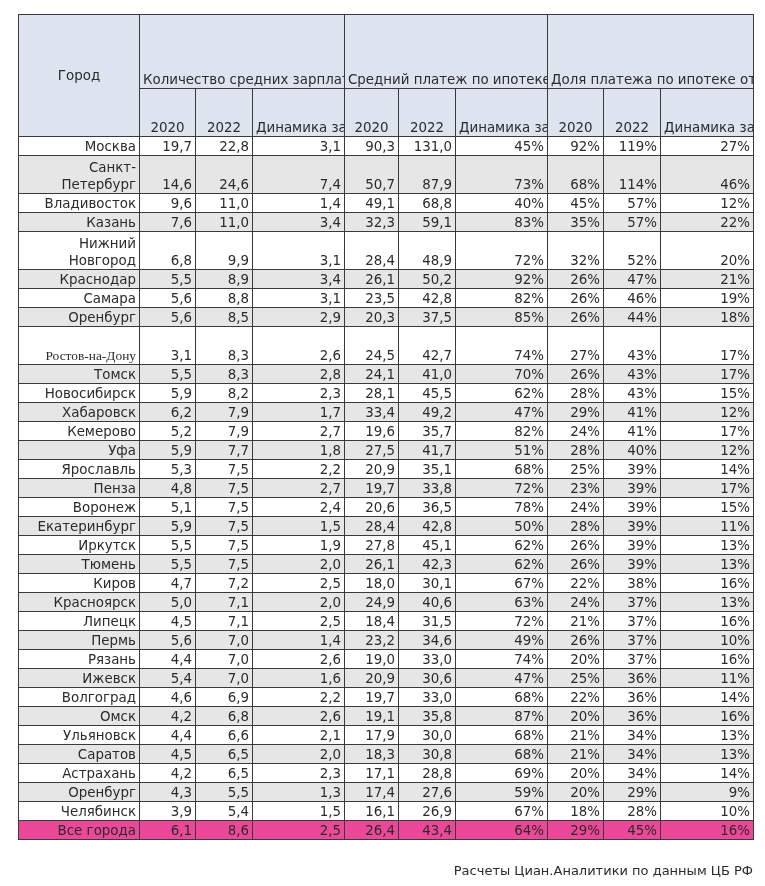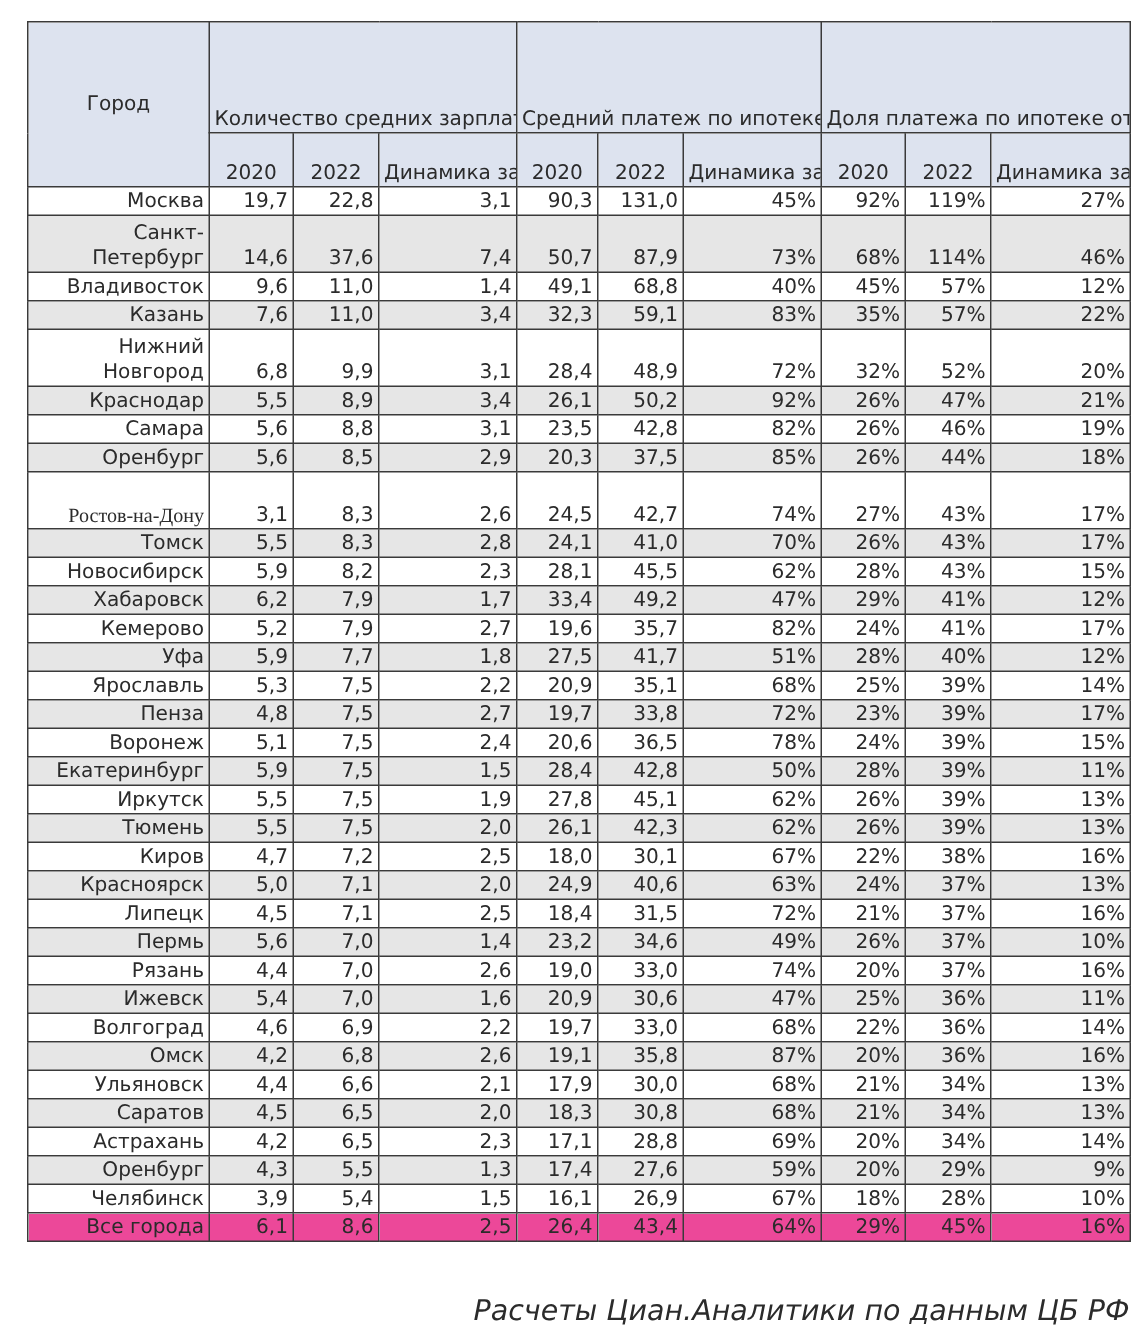--- a/index.html
+++ b/index.html
@@ -12,21 +12,21 @@
   table.t thead th { background: #dde3ef; color: #2b2b2b; }
   th.grp { vertical-align: bottom; text-align: center; white-space: normal; line-height: 18px; padding-bottom: 0; }
   th.city-h { vertical-align: middle; text-align: center; padding-top: 44px; margin-left: 20px; }
   th.sub { vertical-align: bottom; text-align: center; line-height: 18px; white-space: normal; }
   th.sub.dyn { text-align: right; }
   td { text-align: right; vertical-align: bottom; height: 18px; }
   td.city { white-space: normal; line-height: 19px; }
   tr.alt td { background: #e6e6e6; }
   tr.total td { background: #ec4899; }
   tr.two td { height: 37px; }
-  .note { position: absolute; right: 12px; top: 863px; font-size: 19px; font-style: italic;
+  .note { position: absolute; right: 12px; top: 863px; font-size: 13px; 
           color: #2b2b2b; font-family: "DejaVu Sans", sans-serif; }
 </style>
 </head>
 <body>
 
 <table class="t">
   <colgroup>
     <col style="width:121px">
       <col style="width:56px">
       <col style="width:57px">
@@ -38,21 +38,21 @@
       <col style="width:57px">
       <col style="width:93px">
   </colgroup>
   <thead>
     <tr style="height:74px">
       <th rowspan="2" class="city-h">Город</th>
       <th colspan="3" class="grp">Количество средних зарплат в первом взносе 15%</th>
       <th colspan="3" class="grp">Средний платеж по ипотеке, тыс. р.</th>
       <th colspan="3" class="grp">Доля платежа по ипотеке от средней заработной платы в городе</th>
     </tr>
-    <tr style="height:36px">
+    <tr style="height:48px">
       <th class="sub">2020</th>
       <th class="sub">2022</th>
       <th class="sub dyn">Динамика за 2 года</th>
       <th class="sub">2020</th>
       <th class="sub">2022</th>
       <th class="sub dyn">Динамика за 2 года</th>
       <th class="sub">2020</th>
       <th class="sub">2022</th>
       <th class="sub dyn">Динамика за 2 года</th>
     </tr>
@@ -66,21 +66,21 @@
         <td>90,3</td>
         <td>131,0</td>
         <td>45%</td>
         <td>92%</td>
         <td>119%</td>
         <td>27%</td>
       </tr>
       <tr class="alt two">
         <td class="city" style="white-space: normal; width: 100px;">Санкт-​Петербург</td>
         <td>14,6</td>
-        <td>37,6</td>
+        <td>24,6</td>
         <td>7,4</td>
         <td>50,7</td>
         <td>87,9</td>
         <td>73%</td>
         <td>68%</td>
         <td>114%</td>
         <td>46%</td>
       </tr>
       <tr>
         <td class="city">Владивосток</td>

